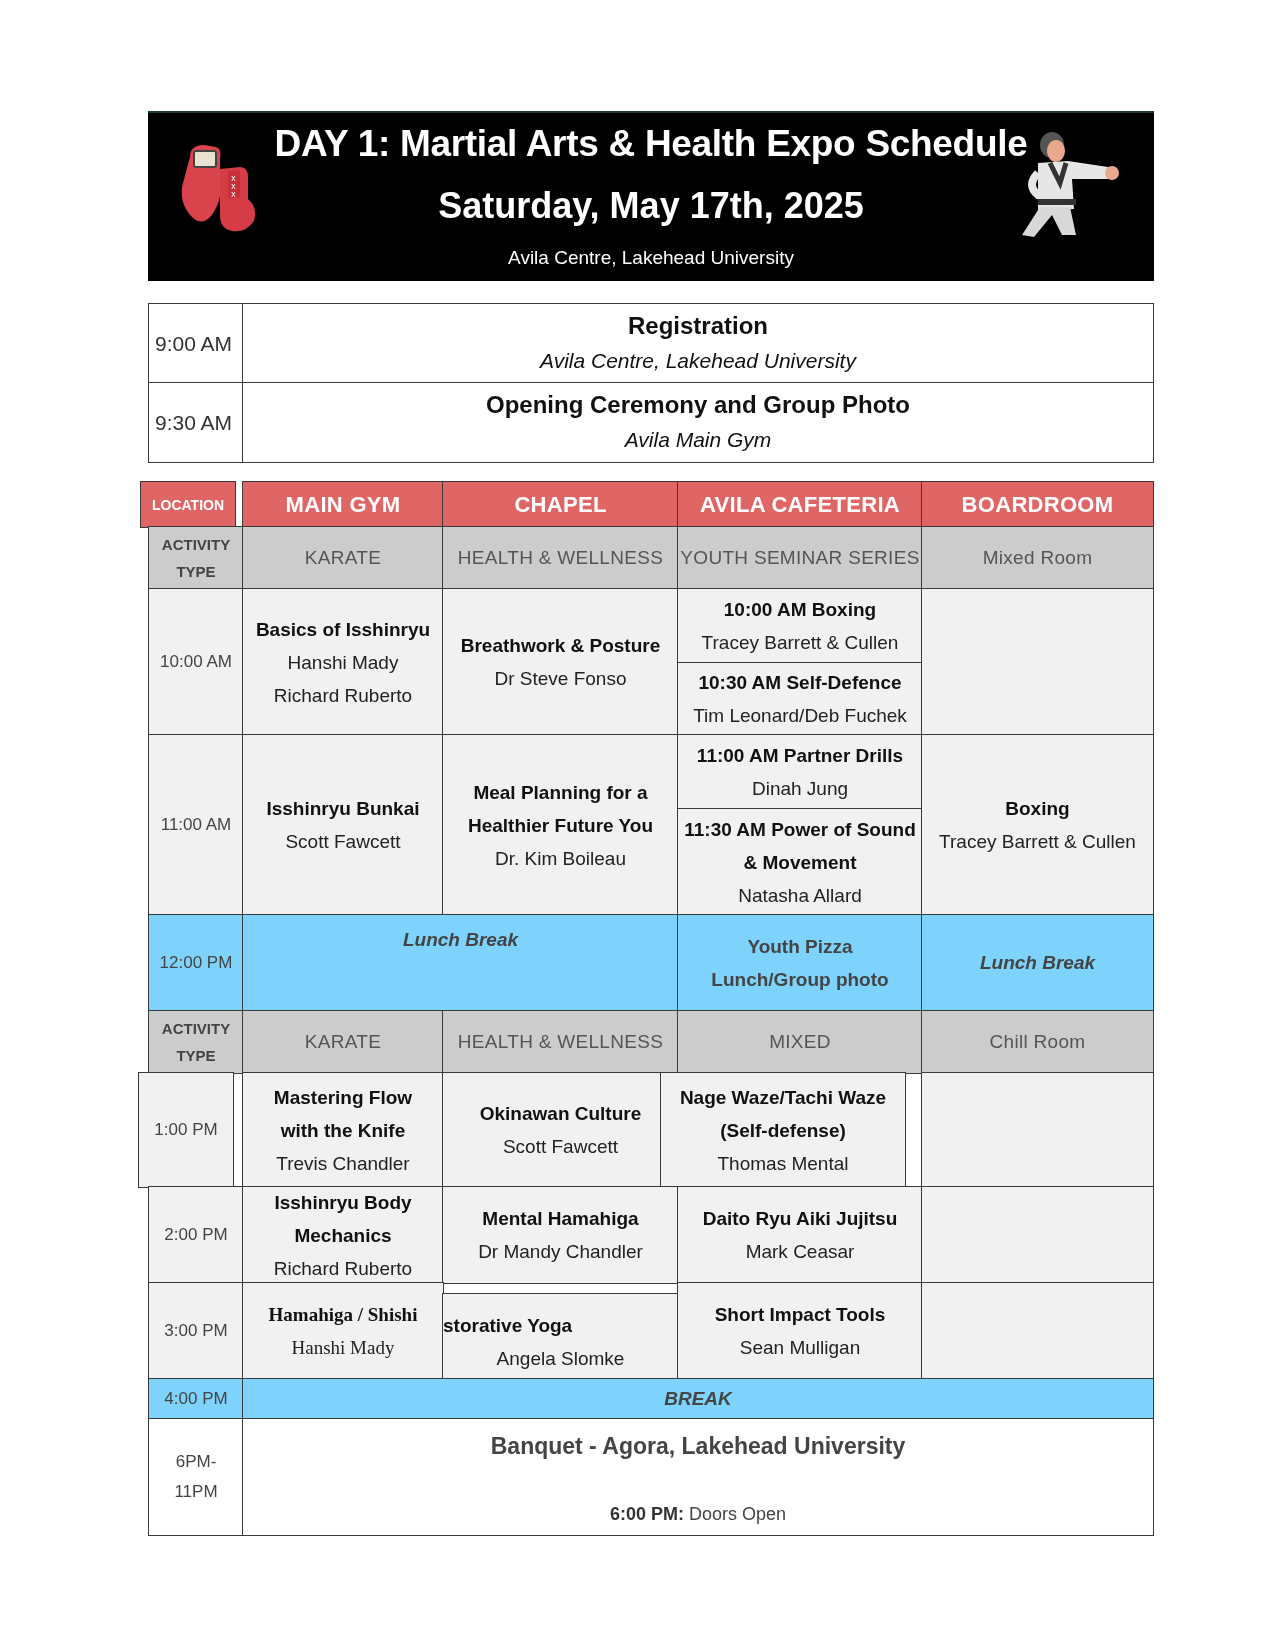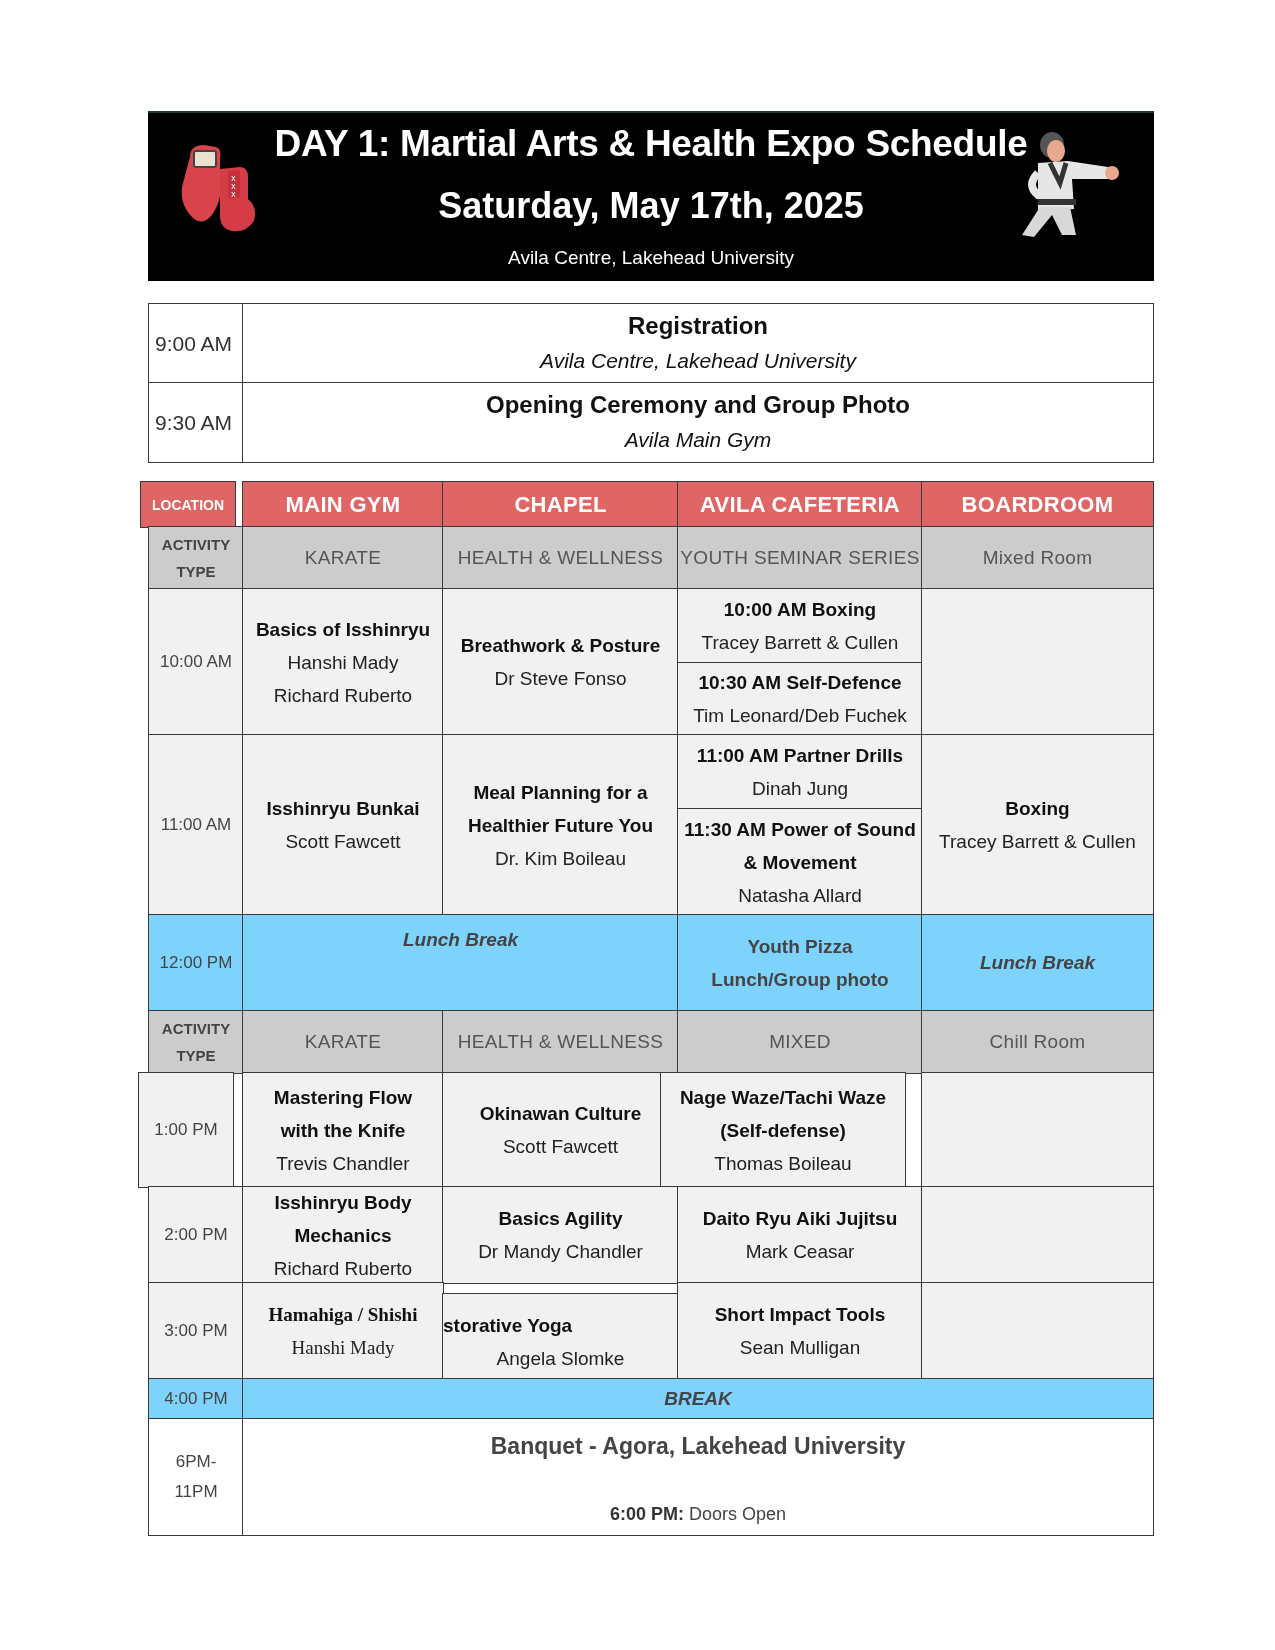--- a/index.html
+++ b/index.html
@@ -198,34 +198,34 @@
   <span class="b">with the Knife</span>
   <span class="n">Trevis Chandler</span>
 </div>
 <div class="cell lg" style="left:442px;top:1072px;width:237px;height:116px;">
   <span class="b">Okinawan Culture</span>
   <span class="n">Scott Fawcett</span>
 </div>
 <div class="cell lg" style="left:660px;top:1072px;width:246px;height:116px;">
   <span class="b">Nage Waze/Tachi Waze</span>
   <span class="b">(Self-defense)</span>
-  <span class="n">Thomas Boileau</span>
+  <span class="n">Thomas Mental</span>
 </div>
 <div class="cell lg" style="left:921px;top:1072px;width:233px;height:116px;"></div>
 
 <div class="cell lg" style="left:148px;top:1186px;width:96px;height:98px;">
     <span class="time">2:00 PM</span>
   </div>
 <div class="cell lg" style="left:242px;top:1186px;width:202px;height:98px;">
   <span class="b">Isshinryu Body</span>
   <span class="b">Mechanics</span>
   <span class="n">Richard Ruberto</span>
 </div>
 <div class="cell lg" style="left:442px;top:1186px;width:237px;height:98px;">
-  <span class="b">Basics Agility</span>
+  <span class="b">Mental Hamahiga</span>
   <span class="n">Dr Mandy Chandler</span>
 </div>
 <div class="cell lg" style="left:677px;top:1186px;width:246px;height:98px;">
   <span class="b">Daito Ryu Aiki Jujitsu</span>
   <span class="n">Mark Ceasar</span>
 </div>
 <div class="cell lg" style="left:921px;top:1186px;width:233px;height:98px;"></div>
 
 <div class="cell lg" style="left:148px;top:1282px;width:96px;height:98px;">
     <span class="time">3:00 PM</span>

